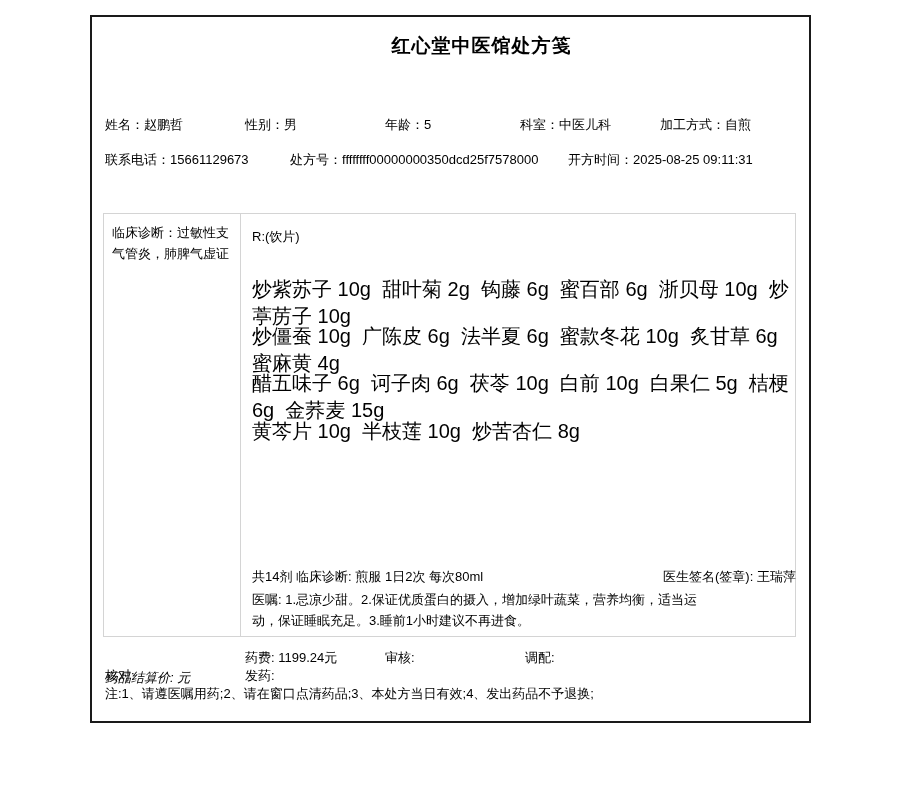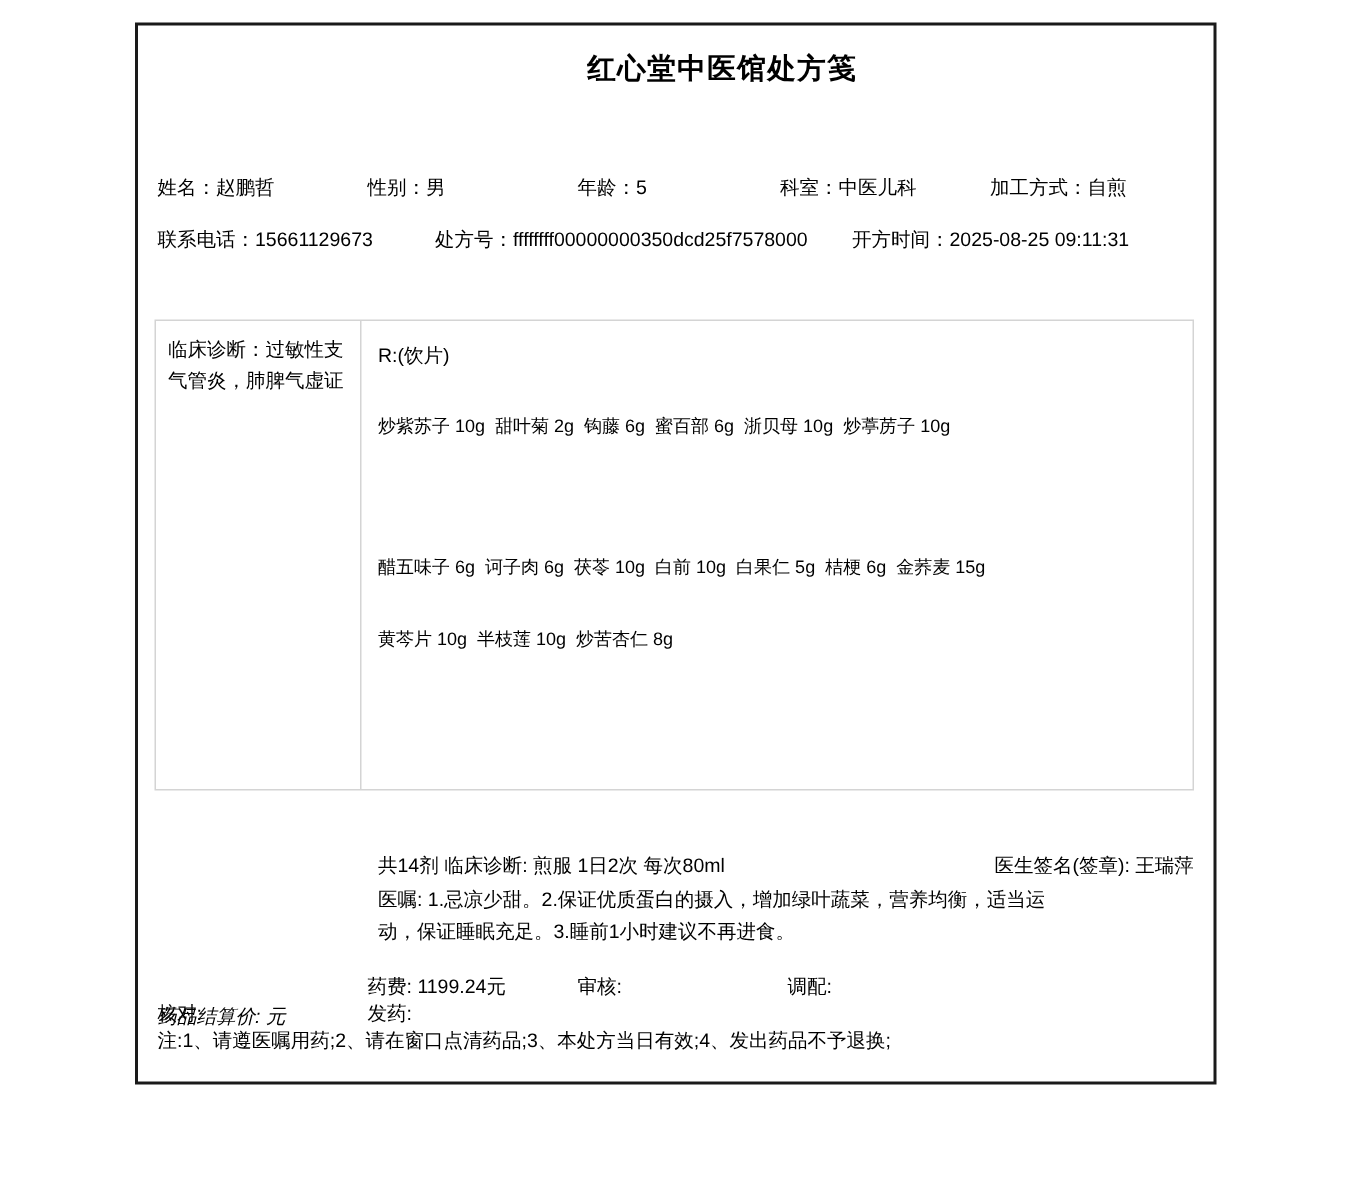--- a/index.html
+++ b/index.html
@@ -39,21 +39,21 @@
   .field {
     position: absolute;
     font-size: 13px;
     white-space: nowrap;
   }
   .rx-box {
     position: absolute;
     left: 11px;
     top: 196px;
     width: 693px;
-    height: 314px;
+    height: 424px;
     border: 1px solid #d4d4d4;
     display: flex;
     background: #ffffff;
   }
   .diag-col {
     width: 137px;
     border-right: 1px solid #d4d4d4;
     padding: 9px 8px;
     font-size: 13px;
     line-height: 1.6;
@@ -67,21 +67,21 @@
   .houxia {
     position: absolute;
     left: 0;
     top: 39px;
     width: 385px;
     text-align: center;
   }
   .rx-line {
     position: absolute;
     left: 11px;
-    font-size: 12px;
+    font-size: 20px;
     white-space: pre-wrap;
   }
   .rx-line-0 { top: 62px; }
   .rx-line-1 { top: 109px; }
   .rx-line-2 { top: 156px; }
   .rx-line-3 { top: 204px; }
   .usage { position: absolute; left: 11px; top: 354px; white-space: nowrap; }
   .signature { position: absolute; left: 376px; top: 354px; white-space: nowrap; padding-left: 46px; }
   .advice {
     position: absolute;
@@ -109,20 +109,21 @@
 
     <div class="field" style="left:13px; top:134px;"><span>联系电话：</span><span>15661129673</span></div>
     <div class="field" style="left:188px; top:134px;margin-left:10px;"><span>处方号：</span><span>ffffffff00000000350dcd25f7578000</span></div>
     <div class="field" style="left:476px; top:134px;"><span>开方时间：</span><span>2025-08-25 09:11:31</span></div>
 
     <div class="rx-box">
       <div class="diag-col"><span>临床诊断：</span><span>过敏性支气管炎，肺脾气虚证</span></div>
       <div class="rx-col">
         <div class="rx-header">R:(饮片)</div>
         <div class="rx-line rx-line-0">炒紫苏子 10g  甜叶菊 2g  钩藤 6g  蜜百部 6g  浙贝母 10g  炒葶苈子 10g</div>
+        <div class="rx-line rx-line-1">炒僵蚕 10g  广陈皮 6g  法半夏 6g  蜜款冬花 10g  炙甘草 6g  蜜麻黄 4g</div>
         <div class="rx-line rx-line-2">醋五味子 6g  诃子肉 6g  茯苓 10g  白前 10g  白果仁 5g  桔梗 6g  金荞麦 15g</div>
         <div class="rx-line rx-line-3">黄芩片 10g  半枝莲 10g  炒苦杏仁 8g</div>
         <div class="usage"><span>共14剂</span> <span>临床诊断:</span> <span>煎服 1日2次 每次80ml</span></div>
         <div class="signature"><span>医生签名(签章):</span> <span>王瑞萍</span></div>
         <div class="advice">医嘱: 1.忌凉少甜。2.保证优质蛋白的摄入，增加绿叶蔬菜，营养均衡，适当运动，保证睡眠充足。3.睡前1小时建议不再进食。</div>
       </div>
     </div>
 
     <div class="footer-field" style="left:13px; top:652px;font-style:italic;"><span>药品结算价:</span> <span>元</span></div>
     <div class="footer-field" style="left:153px; top:632px;"><span>药费:</span> <span>1199.24元</span></div>

